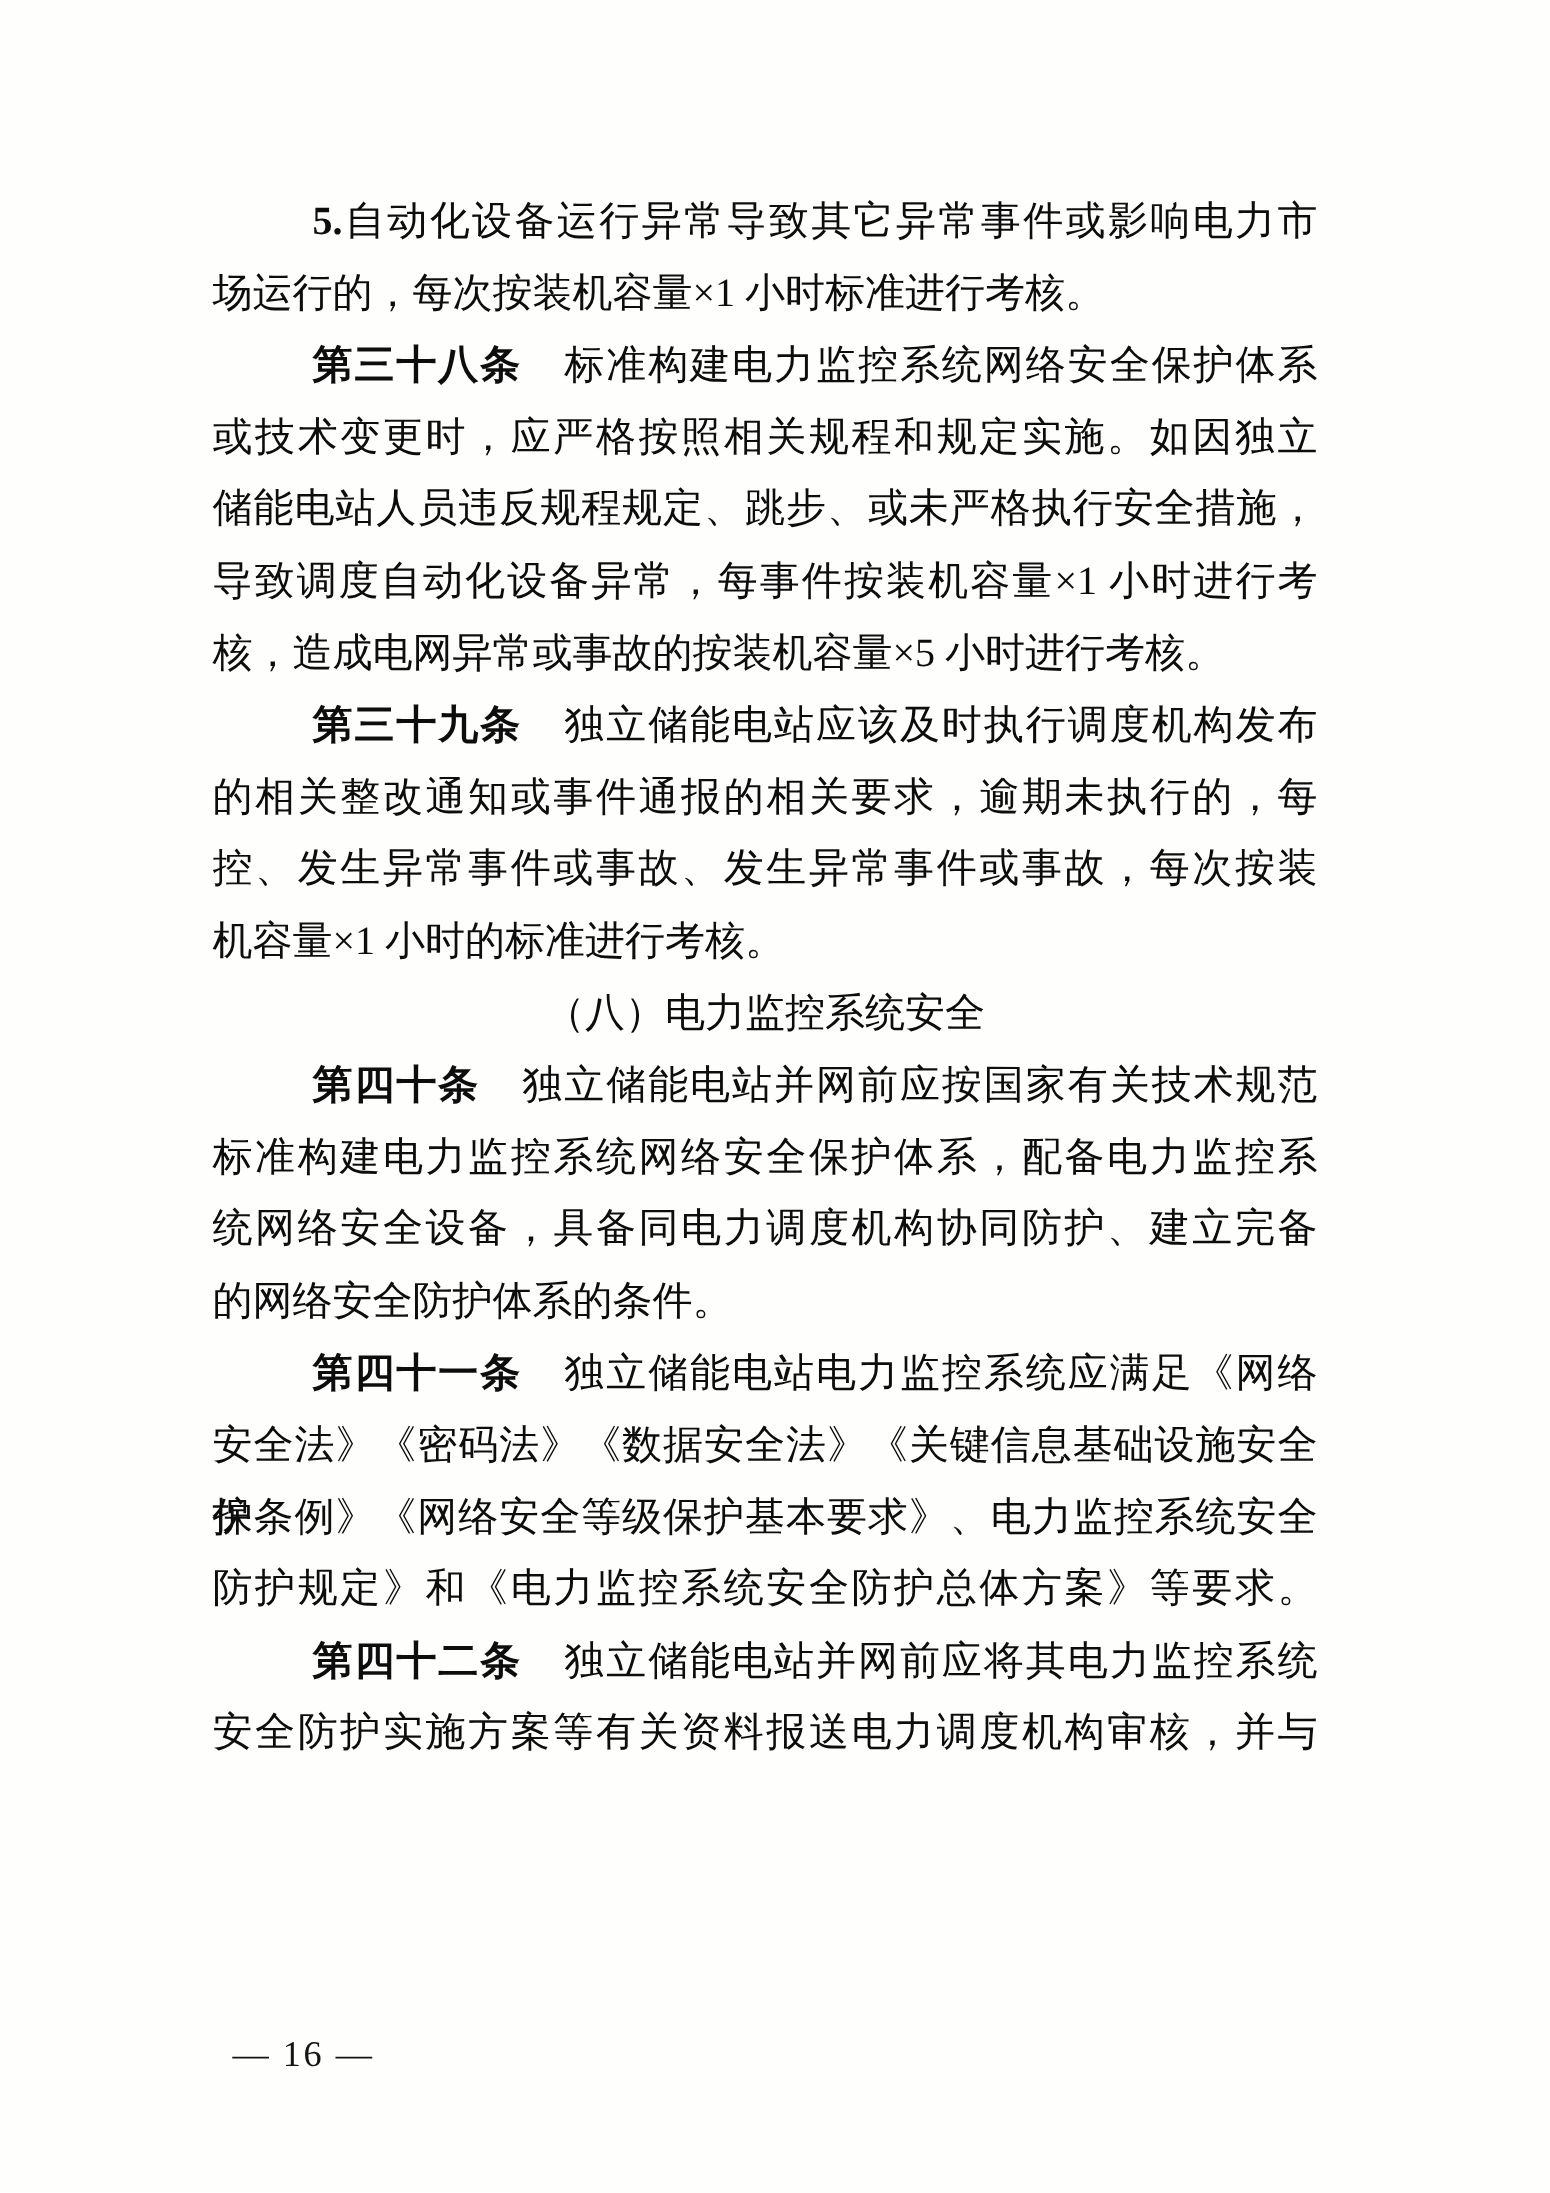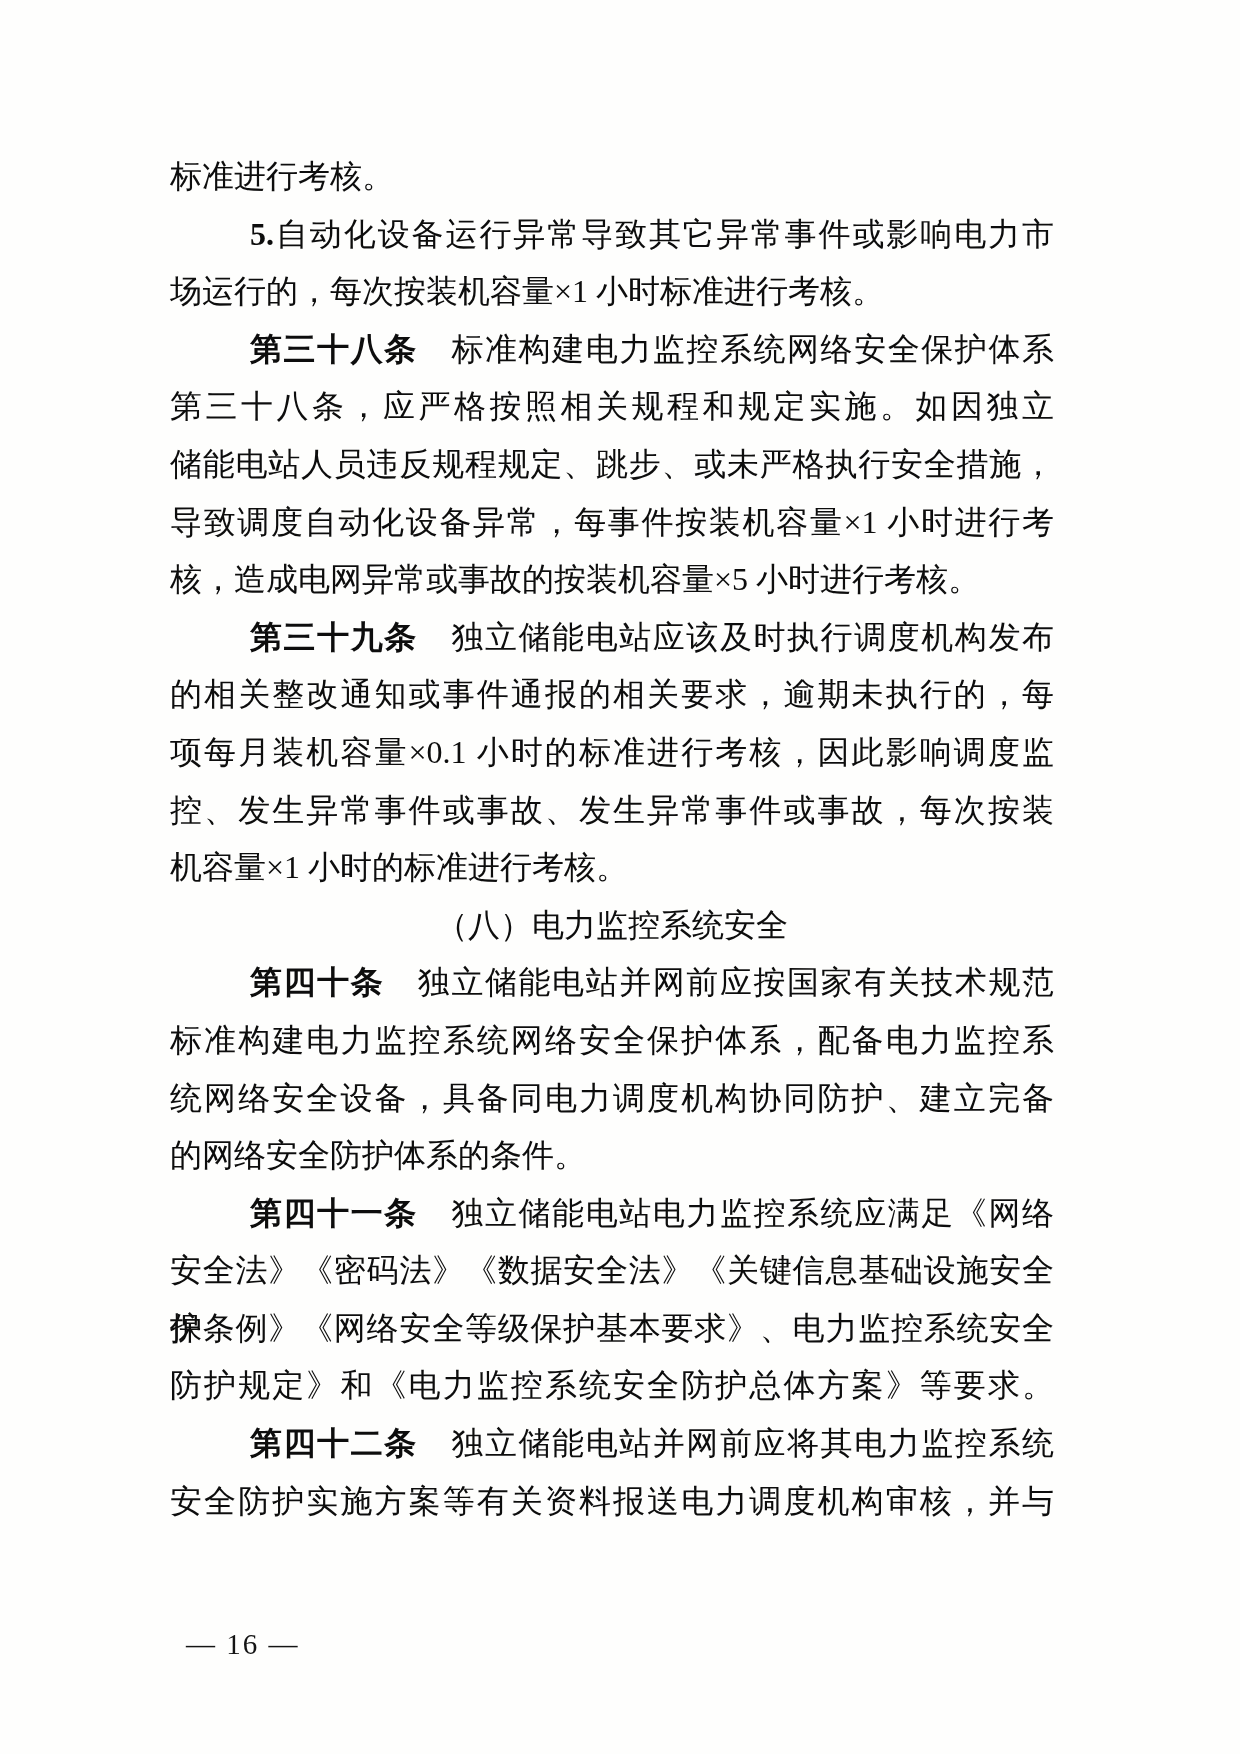--- a/index.html
+++ b/index.html
@@ -39,34 +39,32 @@
     color:#141414;
     text-align:right;
   }
 </style>
 </head>
 <body>
 
 <div class="page">
   <div class="text-block">
 
-    <div class="line l">标准进行考核。</div>
 
     <div class="line j i"><span class="b">5.</span><span>自动化设备运行异常导致其它异常事件或影响电力市</span></div>
     <div class="line l">场运行的，每次按装机容量×1 小时标准进行考核。</div>
 
     <div class="line j i"><span class="b">第三十八条</span><span>　标准构建电力监控系统网络安全保护体系</span></div>
-    <div class="line j">第三十八条，应严格按照相关规程和规定实施。如因独立</div>
+    <div class="line j">或技术变更时，应严格按照相关规程和规定实施。如因独立</div>
     <div class="line j">储能电站人员违反规程规定、跳步、或未严格执行安全措施，</div>
     <div class="line j">导致调度自动化设备异常，每事件按装机容量×1 小时进行考</div>
     <div class="line l">核，造成电网异常或事故的按装机容量×5 小时进行考核。</div>
 
     <div class="line j i"><span class="b">第三十九条</span><span>　独立储能电站应该及时执行调度机构发布</span></div>
     <div class="line j">的相关整改通知或事件通报的相关要求，逾期未执行的，每</div>
-    <div class="line j">项每月装机容量×0.1 小时的标准进行考核，因此影响调度监</div>
     <div class="line j">控、发生异常事件或事故、发生异常事件或事故，每次按装</div>
     <div class="line l">机容量×1 小时的标准进行考核。</div>
 
     <div class="line c">（八）电力监控系统安全</div>
 
     <div class="line j i"><span class="b">第四十条</span><span>　独立储能电站并网前应按国家有关技术规范</span></div>
     <div class="line j">标准构建电力监控系统网络安全保护体系，配备电力监控系</div>
     <div class="line j">统网络安全设备，具备同电力调度机构协同防护、建立完备</div>
     <div class="line l">的网络安全防护体系的条件。</div>
 

